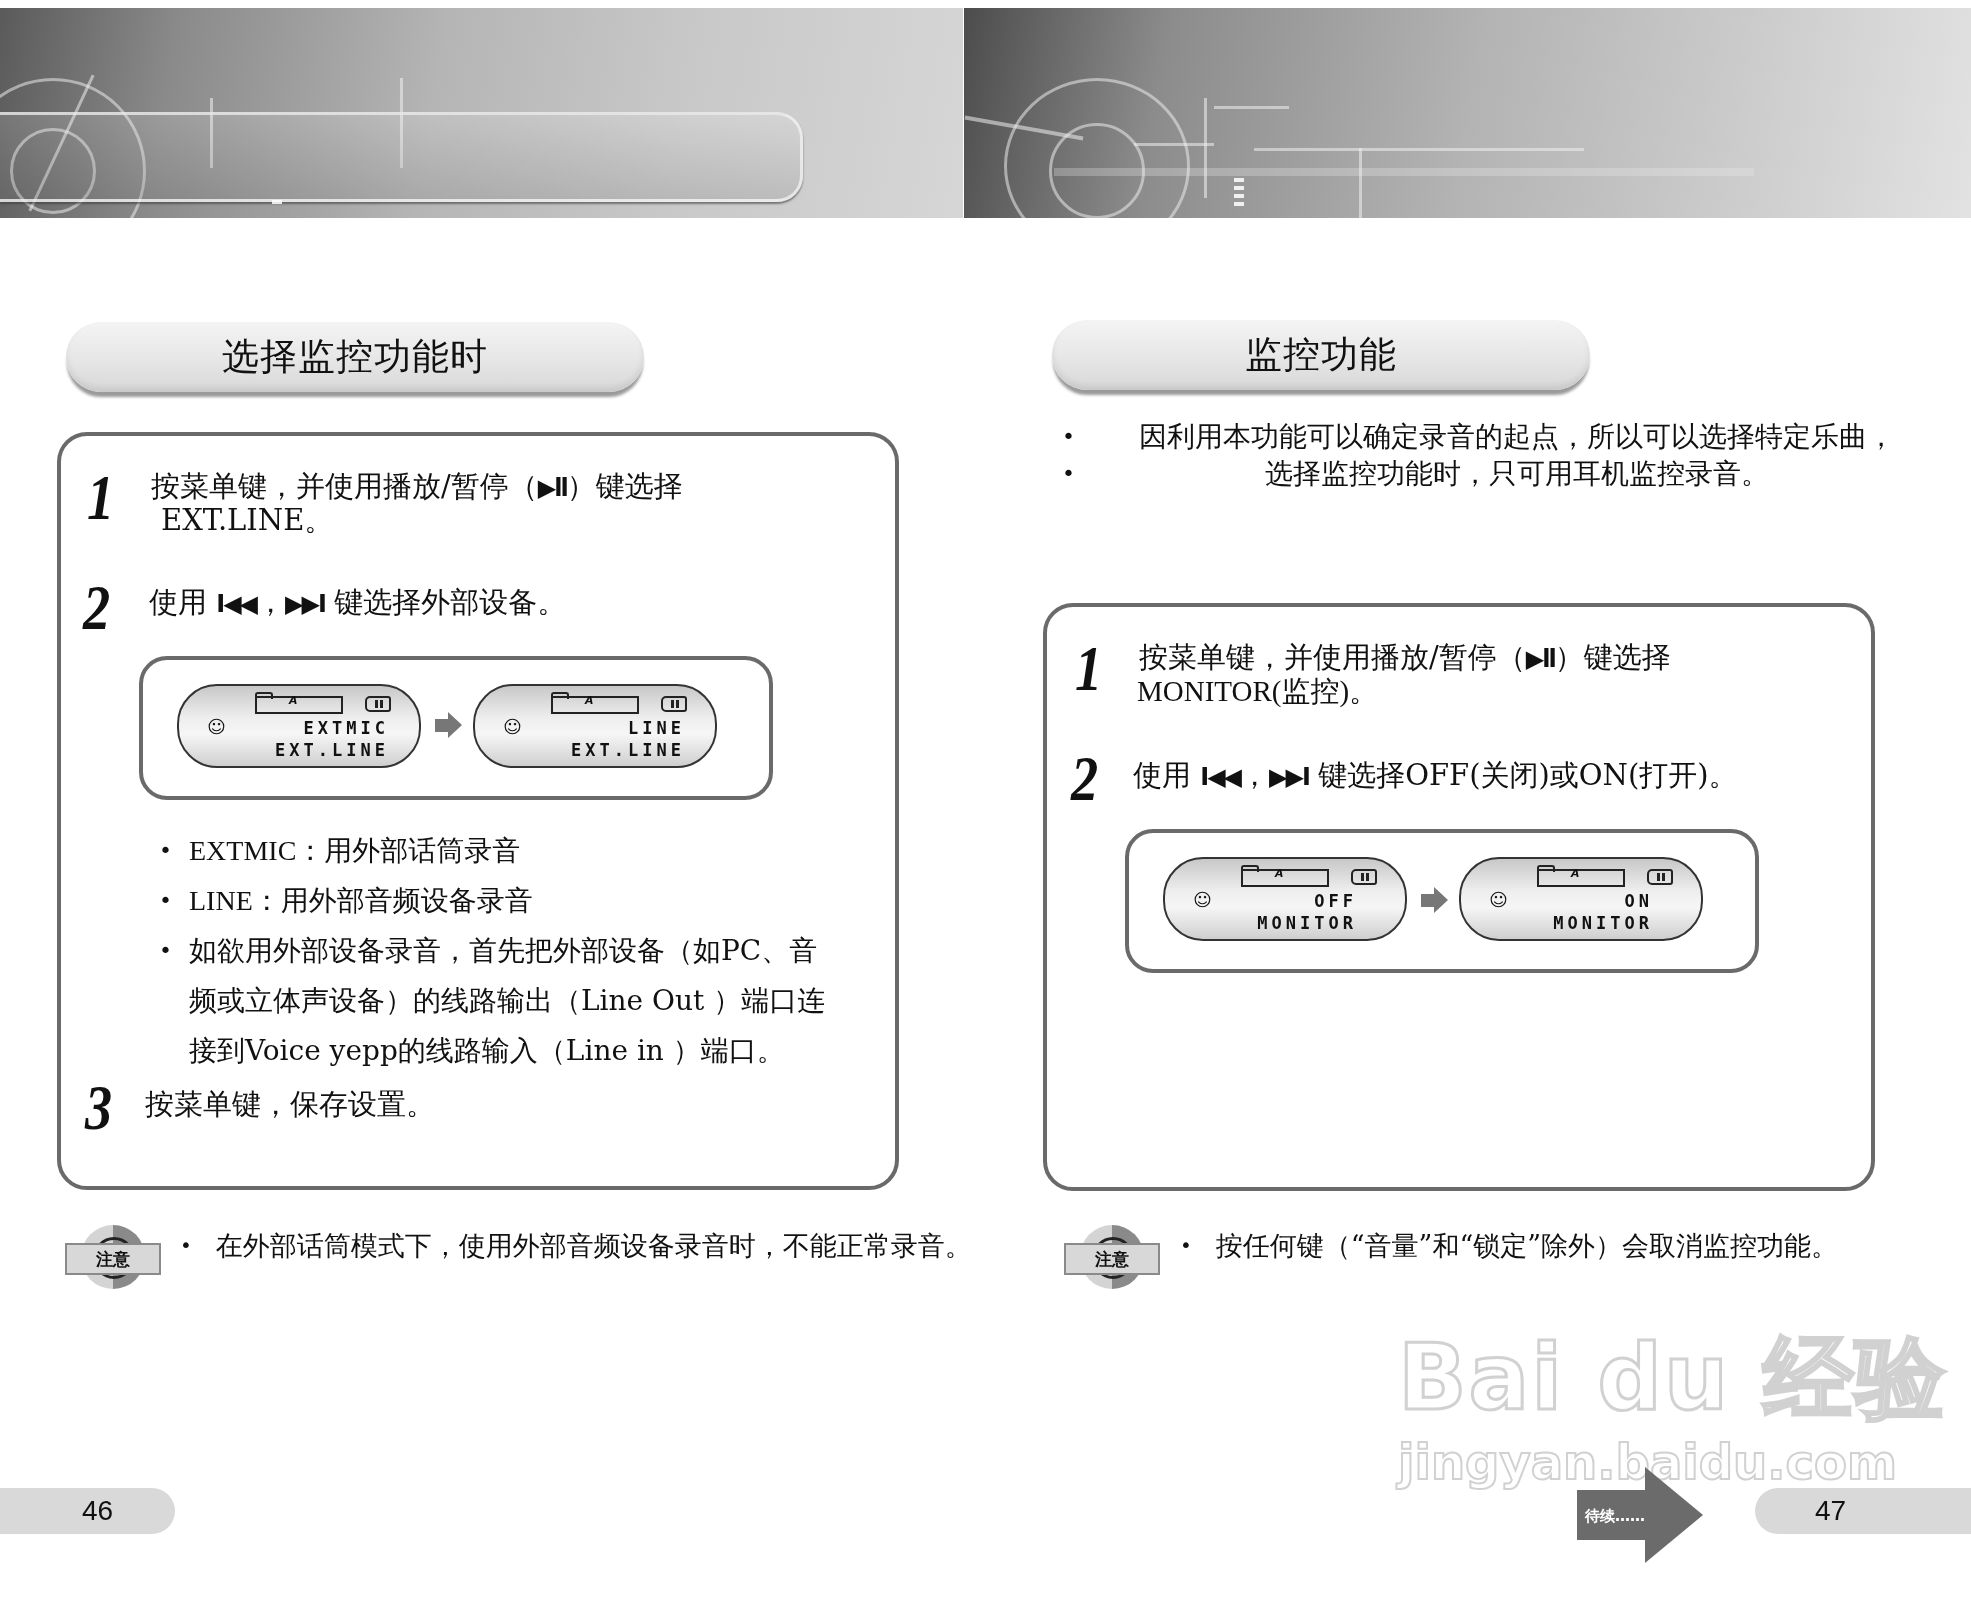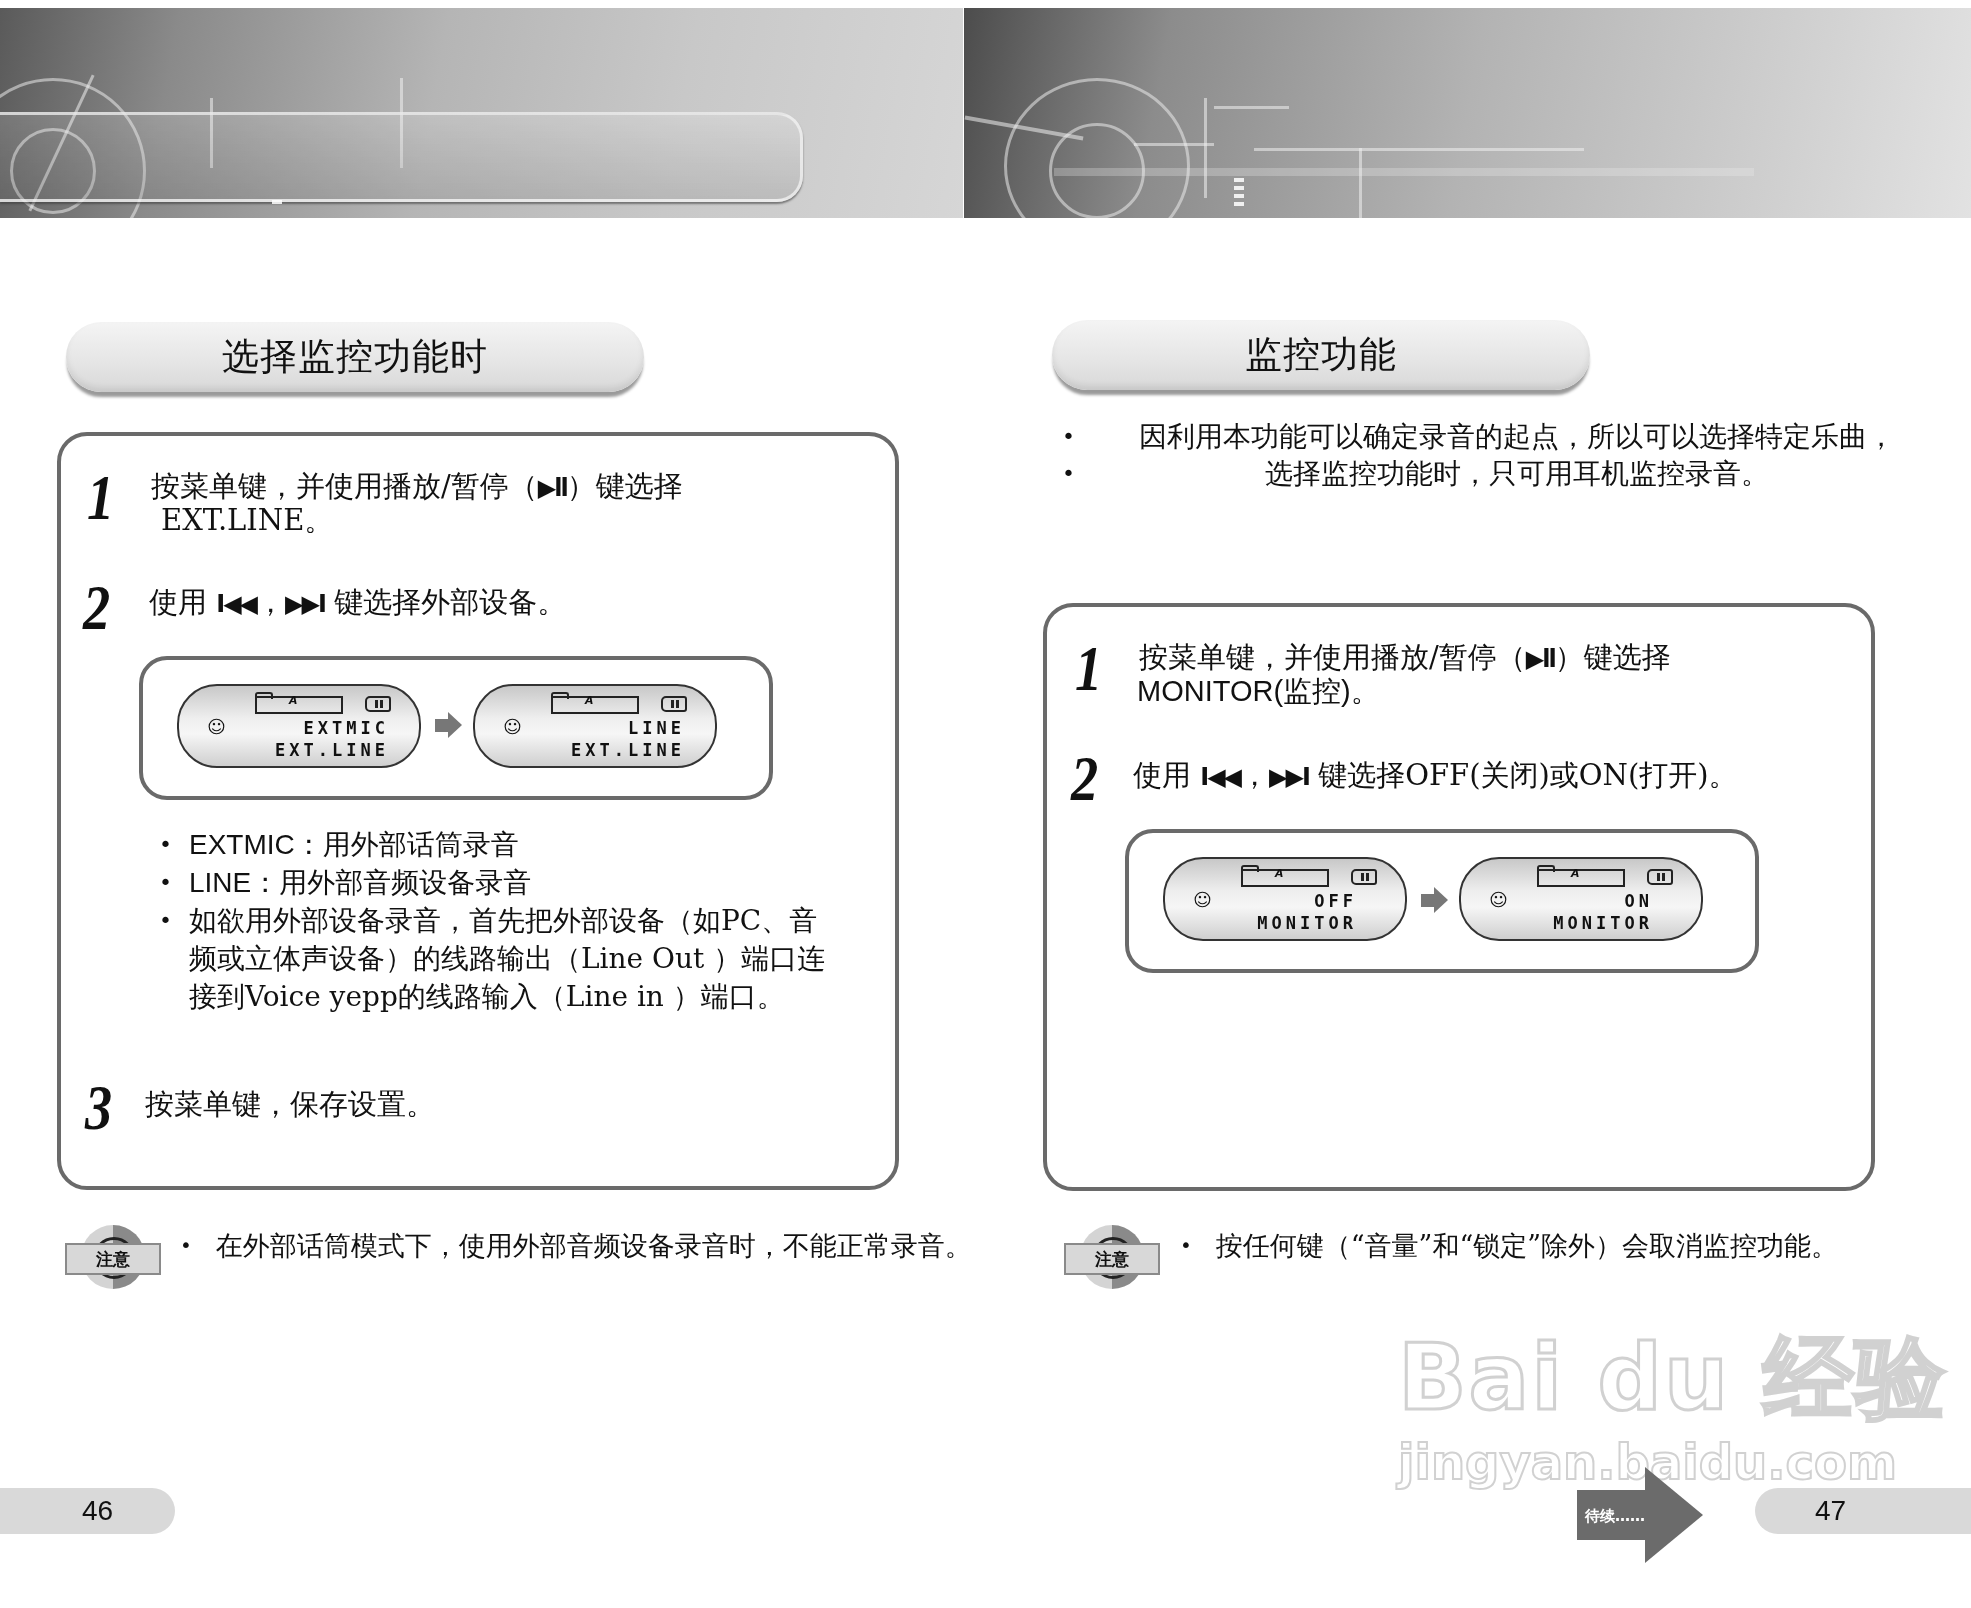--- a/index.html
+++ b/index.html
@@ -24,42 +24,42 @@
     background:linear-gradient(180deg,#f4f4f4 0%,#e6e6e6 55%,#d8d8d8 100%);
     box-shadow:0 6px 3px -1px #9a9a9a, inset 0 -4px 6px rgba(0,0,0,.08);
     display:flex; align-items:center; justify-content:center;
     font-size:37px; letter-spacing:1px; color:#111; }
 
   
   .step-box { position:absolute; border:4px solid #6a6a6a; border-radius:30px; background:#fff; }
   .step-num { position:absolute; font-family:"Liberation Serif",serif; font-weight:bold; font-style:italic;
     font-size:64px; line-height:1; color:#111; transform:scaleX(.85); transform-origin:left; }
   .step-text { position:absolute; font-size:29px; line-height:36px; color:#111; white-space:nowrap; }
-  .sans { font-family:Liberation Sans, sans-serif; }
+  .sans { font-family:Liberation Serif, serif; }
   .glyph { font-family:"DejaVu Sans",sans-serif; font-weight:bold; font-size:24px; letter-spacing:-2px; }
 
   
   .lcd-frame { position:absolute; border:4px solid #6a6a6a; border-radius:28px; background:#fff; }
   .lcd { position:absolute; width:240px; height:80px; border:2px solid #333; border-radius:40px;
     background:linear-gradient(180deg,#c8c8c8 0%,#eeeeee 40%,#f6f6f6 60%,#cfcfcf 100%); }
   .lcd .folder { position:absolute; left:76px; top:10px; width:84px; height:14px; border:2px solid #222; border-top-width:2px; border-right:2px solid #222; }
   .lcd .folder-tab { position:absolute; left:76px; top:6px; width:14px; height:5px; border:2px solid #222; border-bottom:none; border-radius:3px 3px 0 0; }
   .lcd .folder-label { position:absolute; left:110px; top:8px; font-family:"DejaVu Sans",sans-serif; font-style:italic; font-weight:bold; font-size:11px; color:#111; }
   .lcd .batt { position:absolute; right:28px; top:10px; width:22px; height:12px; border:2px solid #222; border-radius:5px 3px 3px 5px; }
   .lcd .batt::after { content:""; position:absolute; left:8px; top:2px; width:3px; height:8px; background:#222; box-shadow:5px 0 0 #222; }
   .lcd .head { position:absolute; left:28px; top:30px; font-family:"DejaVu Sans",sans-serif; font-size:18px; color:#111; }
   .lcd .l1, .lcd .l2 { position:absolute; right:30px; font-family:"DejaVu Sans Mono","Liberation Mono",monospace; font-weight:bold; font-size:17px; letter-spacing:4px; color:#111; text-align:right; }
   .lcd .l1 { top:32px; }
   .lcd .l2 { top:54px; }
   .lcd-arrow { position:absolute; width:0; height:0; }
   .lcd-arrow .shaft { position:absolute; left:0; top:7px; width:14px; height:13px; background:#777; }
   .lcd-arrow .head { position:absolute; left:13px; top:0; border-left:14px solid #777; border-top:13px solid transparent; border-bottom:13px solid transparent; }
 
   
-  .bullet-list { position:absolute; margin:0; padding:0; list-style:none; font-size:28px; line-height:38px; }
+  .bullet-list { position:absolute; margin:0; padding:0; list-style:none; font-size:28px; line-height:50px; }
   .bullet-list li { position:relative; padding-left:30px; }
   .bullet-list li::before { content:"•"; position:absolute; left:0; top:0; font-family:"DejaVu Sans",sans-serif; font-size:22px; }
 
   
   .note-icon { position:absolute; width:96px; height:70px; }
   .note-icon .circle { position:absolute; left:16px; top:0; width:64px; height:64px; border-radius:50%;
     background:linear-gradient(90deg,#d4d4d4 50%,#8a8a8a 50%); }
   .note-icon .circle::after { content:""; position:absolute; left:12px; top:12px; width:36px; height:36px; border-radius:50%; border:3px solid #222; }
   .note-icon .badge { position:absolute; left:0; top:18px; width:92px; height:28px; background:#d8d8d8; border:2px solid #8a8a8a;
     display:flex; align-items:center; justify-content:center; font-family:"DejaVu Sans",sans-serif; font-weight:bold; font-size:17px; color:#111; }

